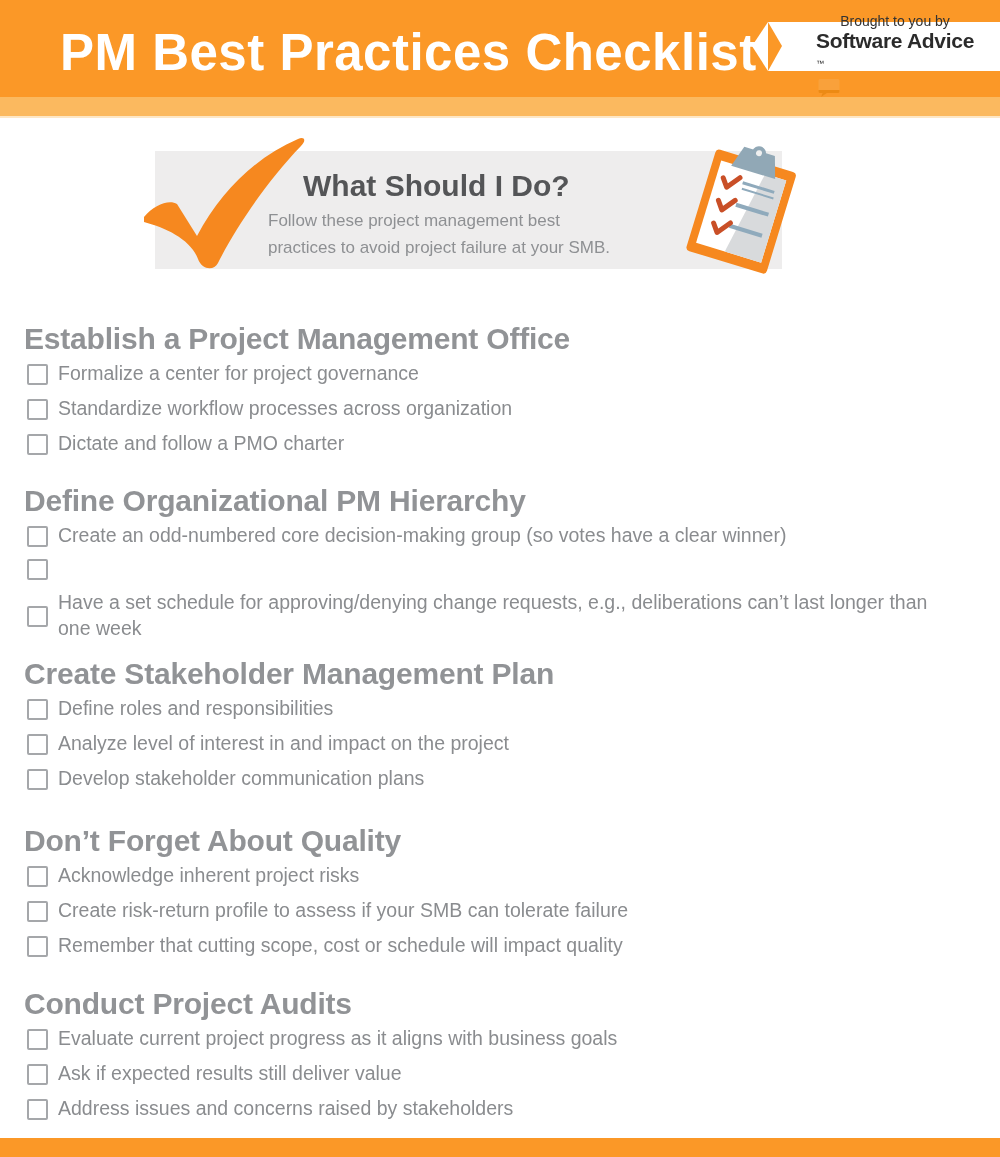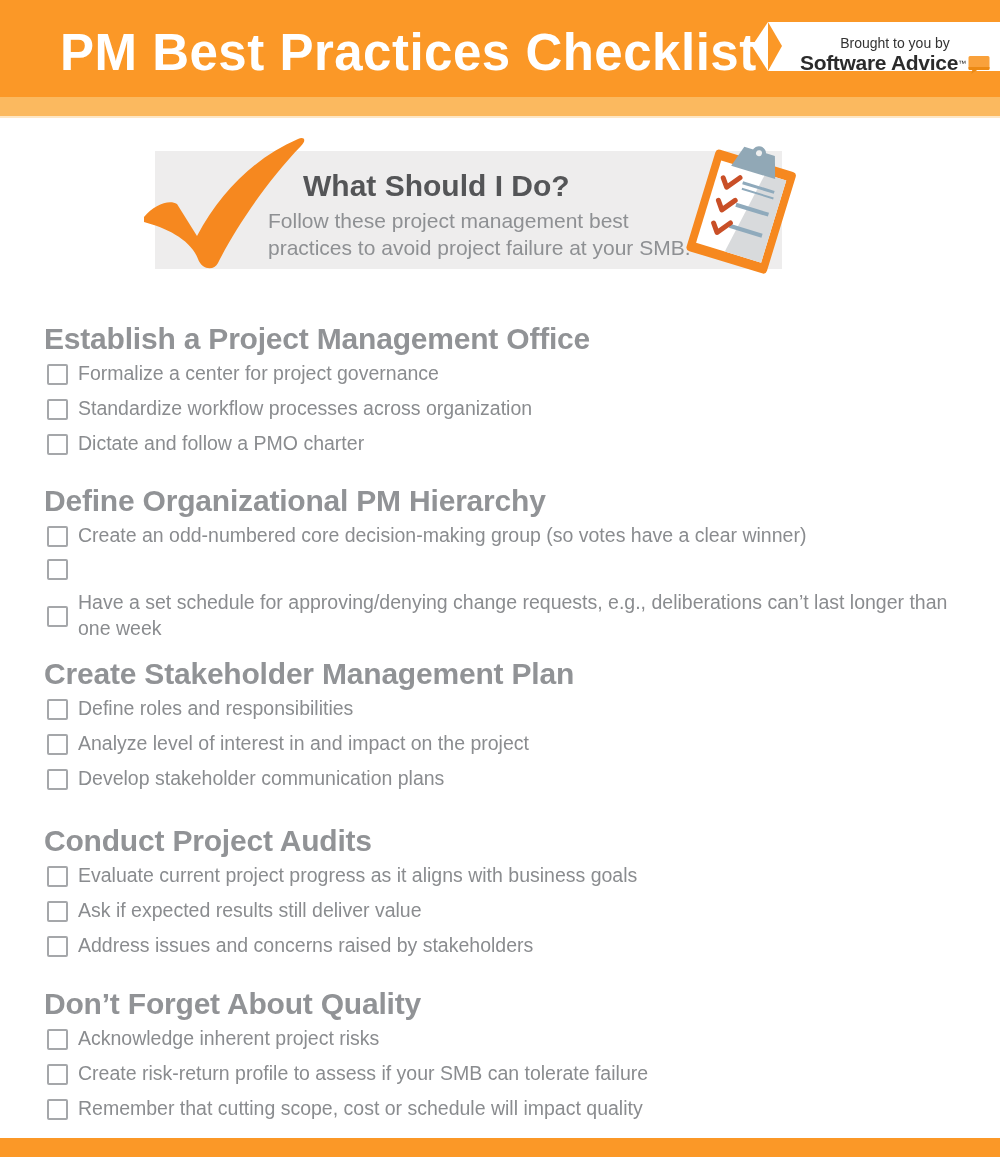--- a/index.html
+++ b/index.html
@@ -26,41 +26,41 @@
   }
 
   
   .brand-ribbon { position:absolute; left:750px; top:21px; width:250px; height:51px; }
   .brand-ribbon svg.ribbon-shape { position:absolute; left:0; top:0; }
   .ribbon-text {
     position:absolute; left:40px; top:8px; width:210px; height:51px;
     display:flex; flex-direction:column; align-items:center; justify-content:center;
   }
   .ribbon-tagline { font-size:14px; color:#333333; line-height:17px; }
-  .brand-row { display:flex; align-items:flex-start; line-height:22px; }
+  .brand-row { display:flex; align-items:flex-start; line-height:22px;flex-direction:column; }
   .brand-name { font-size:21px; font-weight:bold; color:#2B2B2B; letter-spacing:-0.3px; }
   .brand-tm { font-size:8px; color:#2B2B2B; margin-top:1px; }
   .bubble-icon { margin-left:2px; margin-top:3px; }
 
   
   .intro {
     position:relative; margin:33px 0 0 155px;
     width:627px; height:118px; background:#EEEDED;
   }
   .big-check { position:absolute; left:-15px; top:-14px; }
   .clipboard { position:absolute; left:523px; top:-12px; }
   .intro-text { padding:17px 0 0 113px; }
   .intro-title {
     font-size:30px; font-weight:bold; color:#545557;
     padding-left:35px; line-height:36px;
   }
-  .intro-sub { font-size:21px; color:#8E9093; line-height:27px; margin-top:3px; }
-
-  
-  .checklist-body { padding-left:44px; }
+  .intro-sub { font-size:17px; color:#8E9093; line-height:27px; margin-top:3px; }
+
+  
+  .checklist-body { padding-left:24px; }
   .check-section:nth-of-type(1){ margin-top:52px; }
   .check-section:nth-of-type(2){ margin-top:27px; }
   .check-section:nth-of-type(3){ margin-top:15px; }
   .check-section:nth-of-type(4){ margin-top:32px; }
   .check-section:nth-of-type(5){ margin-top:28px; }
   .section-heading {
     font-size:30px; font-weight:bold; color:#919396;
     line-height:36px; margin-bottom:3px; letter-spacing:-0.2px;
   }
   .items { list-style:none; padding-left:3px; }
@@ -191,54 +191,54 @@
   </li>
 
   <li class="item">
     <span class="checkbox"></span>
     <span class="item-label">Develop stakeholder communication plans</span>
   </li>
 </ul>
   </section>
 
   <section class="check-section">
+    <h2 class="section-heading">Don’t Forget About Quality</h2>
+    <ul class="items">
+  <li class="item">
+    <span class="checkbox"></span>
+    <span class="item-label">Acknowledge inherent project risks</span>
+  </li>
+
+  <li class="item">
+    <span class="checkbox"></span>
+    <span class="item-label">Create risk-return profile to assess if your SMB can tolerate failure</span>
+  </li>
+
+  <li class="item">
+    <span class="checkbox"></span>
+    <span class="item-label">Remember that cutting scope, cost or schedule will impact quality</span>
+  </li>
+</ul>
+  </section>
+
+  <section class="check-section">
     <h2 class="section-heading">Conduct Project Audits</h2>
     <ul class="items">
   <li class="item">
     <span class="checkbox"></span>
     <span class="item-label">Evaluate current project progress as it aligns with business goals</span>
   </li>
 
   <li class="item">
     <span class="checkbox"></span>
     <span class="item-label">Ask if expected results still deliver value</span>
   </li>
 
   <li class="item">
     <span class="checkbox"></span>
     <span class="item-label">Address issues and concerns raised by stakeholders</span>
-  </li>
-</ul>
-  </section>
-
-  <section class="check-section">
-    <h2 class="section-heading">Don’t Forget About Quality</h2>
-    <ul class="items">
-  <li class="item">
-    <span class="checkbox"></span>
-    <span class="item-label">Acknowledge inherent project risks</span>
-  </li>
-
-  <li class="item">
-    <span class="checkbox"></span>
-    <span class="item-label">Create risk-return profile to assess if your SMB can tolerate failure</span>
-  </li>
-
-  <li class="item">
-    <span class="checkbox"></span>
-    <span class="item-label">Remember that cutting scope, cost or schedule will impact quality</span>
   </li>
 </ul>
   </section>
 </main>
 
   <footer class="footer-bar"></footer>
 </div>
 
 </body></html>

